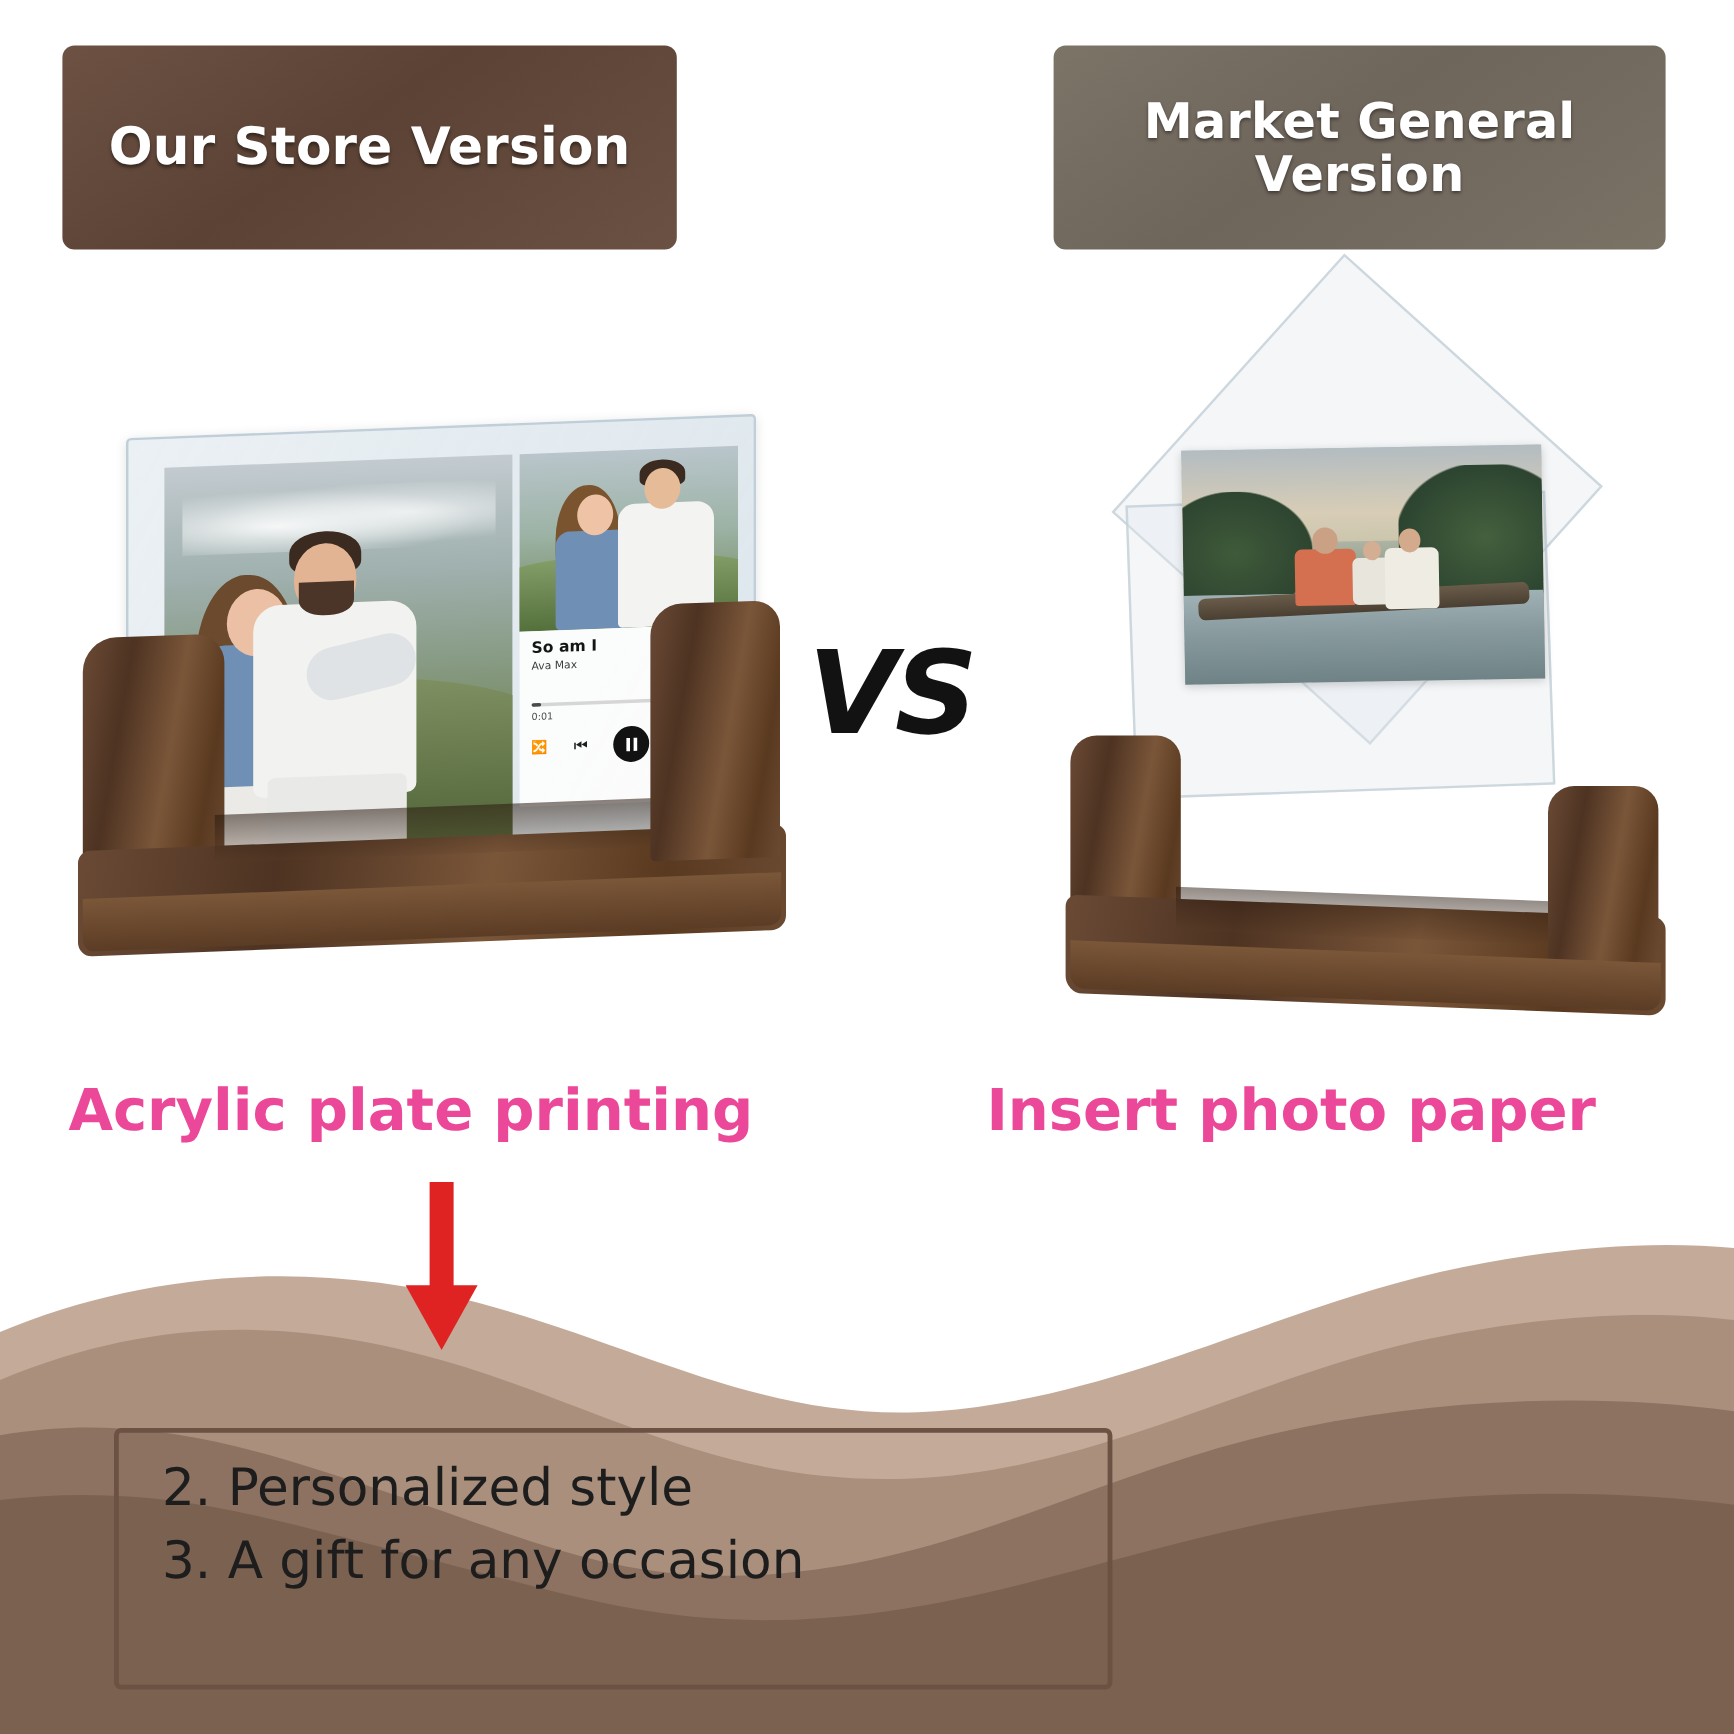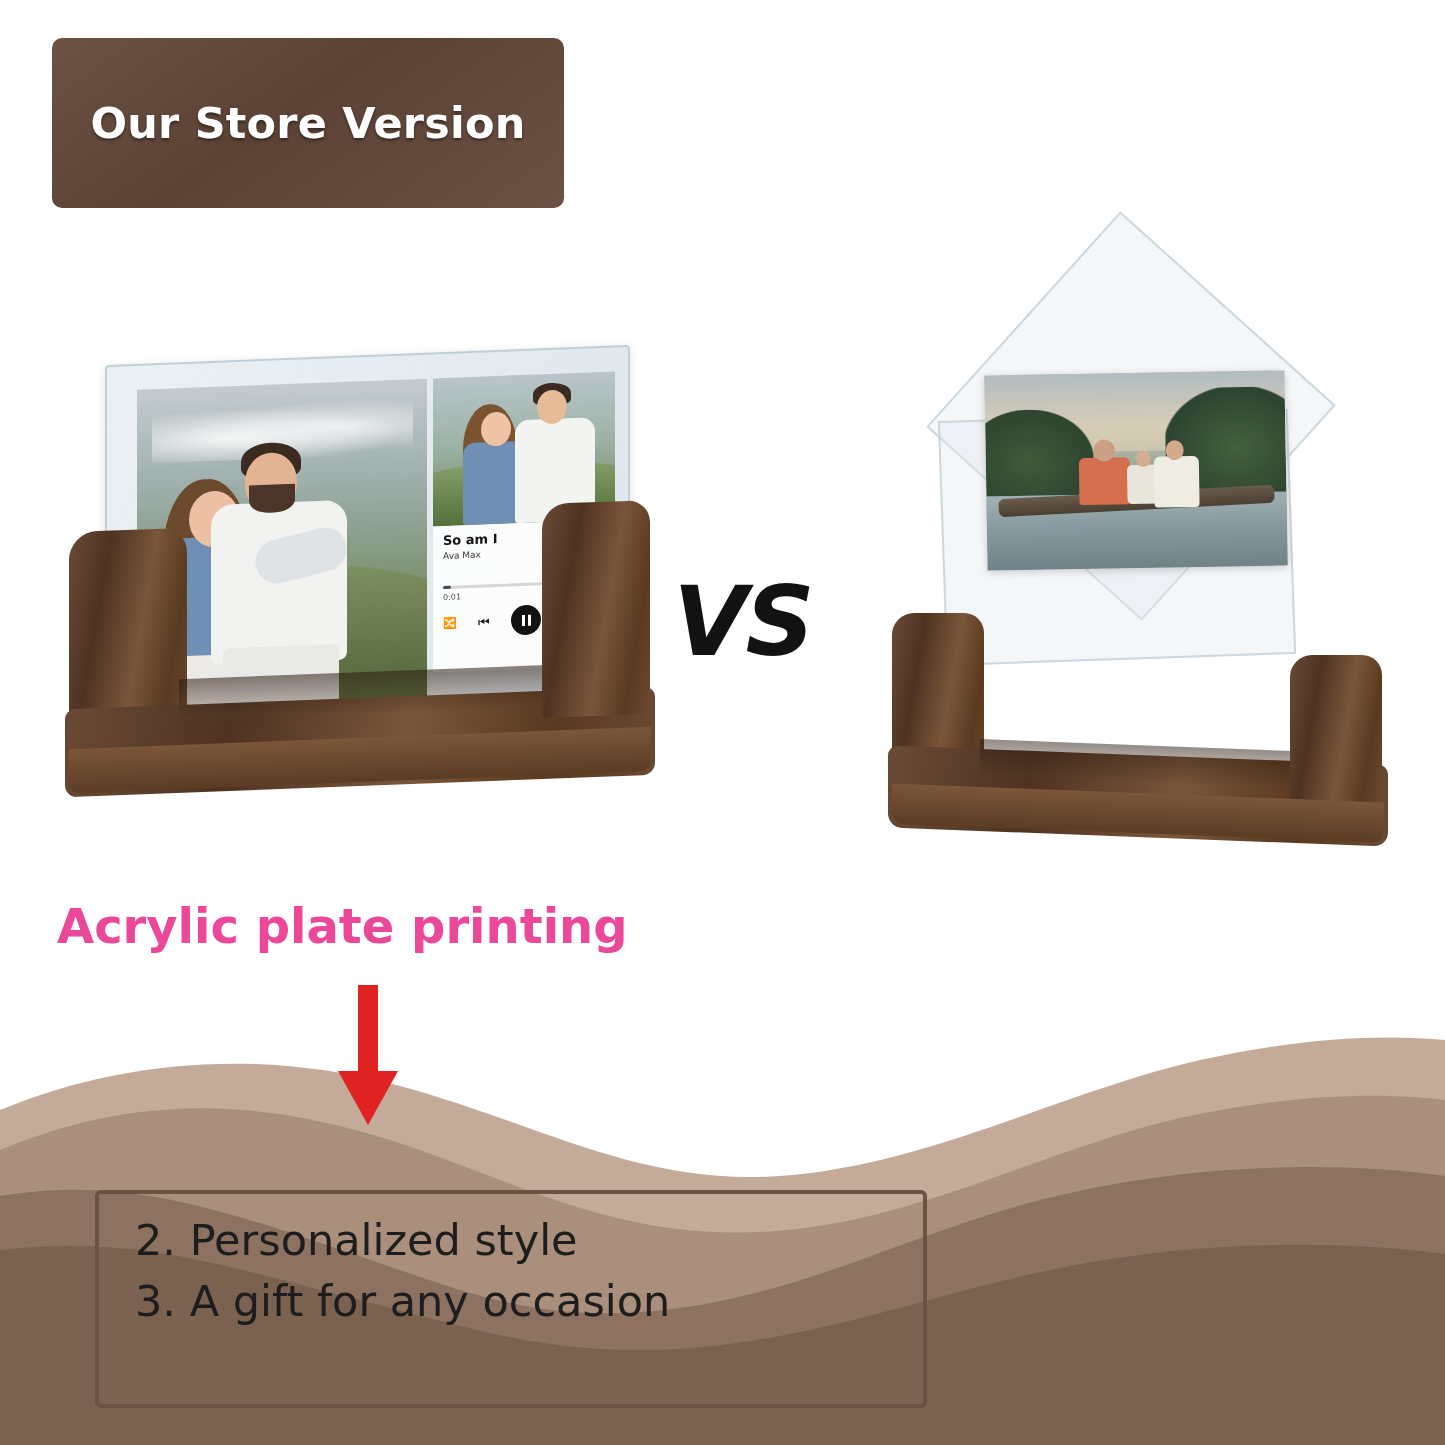--- a/index.html
+++ b/index.html
@@ -43,21 +43,20 @@
   #vs-label {
     position: absolute;
     left: 668px; top: 522px;
     width: 150px;
     text-align: center;
     font-size: 96px;
     font-weight: 800;
     color: #121212;
     font-style: italic;
     letter-spacing: -2px;
-    margin-top: 44px;
   }
 
   
   .caption {
     position: absolute;
     font-size: 48px;
     font-weight: 700;
     color: #ec4899;
     white-space: nowrap;
   }
@@ -280,20 +279,23 @@
     <svg width="1445" height="445" viewBox="0 0 1445 445" preserveAspectRatio="none">
       <path d="M0,110 C120,60 260,48 400,86 C540,124 640,186 780,176 C930,165 1060,92 1200,60 C1300,38 1380,34 1445,40 L1445,445 L0,445 Z" fill="#c4ab99"></path>
       <path d="M0,150 C130,96 250,96 390,140 C520,182 610,238 760,232 C910,226 1040,150 1180,118 C1290,94 1380,92 1445,100 L1445,445 L0,445 Z" fill="#a98f7c"></path>
       <path d="M0,196 C120,176 210,206 330,246 C450,286 520,320 640,312 C790,302 900,236 1040,200 C1180,164 1330,160 1445,176 L1445,445 L0,445 Z" fill="#8d7261"></path>
       <path d="M0,250 C140,234 230,268 360,300 C470,328 540,352 650,350 C800,347 920,296 1060,268 C1200,240 1340,240 1445,254 L1445,445 L0,445 Z" fill="#7b6150"></path>
     </svg>
   </div>
 
   <div class="banner" id="banner-left">
     <span class="banner-txt">Our Store Version</span>
+  </div>
+  <div class="banner" id="banner-right">
+    <span class="banner-txt">Market General Version</span>
   </div>
 
   <div id="left-product">
 
     <div id="acrylic-plate">
 
       <div id="left-photo">
         <div class="sky-cloud"></div>
         <div class="hill"></div>
         <div class="person" id="lp-womhair"></div>
@@ -374,20 +376,21 @@
     <div id="right-base">
       <div class="wood" id="rb-left-arm"></div>
       <div class="wood" id="rb-bottom"></div>
       <div id="rb-inner-shadow"></div>
       <div class="wood" id="rb-right-arm"></div>
       <div id="rb-front-face"></div>
     </div>
   </div>
 
   <div class="caption" id="caption-left">Acrylic plate printing</div>
+  <div class="caption" id="caption-right">Insert photo paper</div>
 
   <div id="arrow">
     <div class="shaft"></div>
     <div class="head"></div>
   </div>
 
   <div id="feature-box">
     <div class="line">2. Personalized style</div>
     <div class="line">3. A gift for any occasion</div>
   </div>

